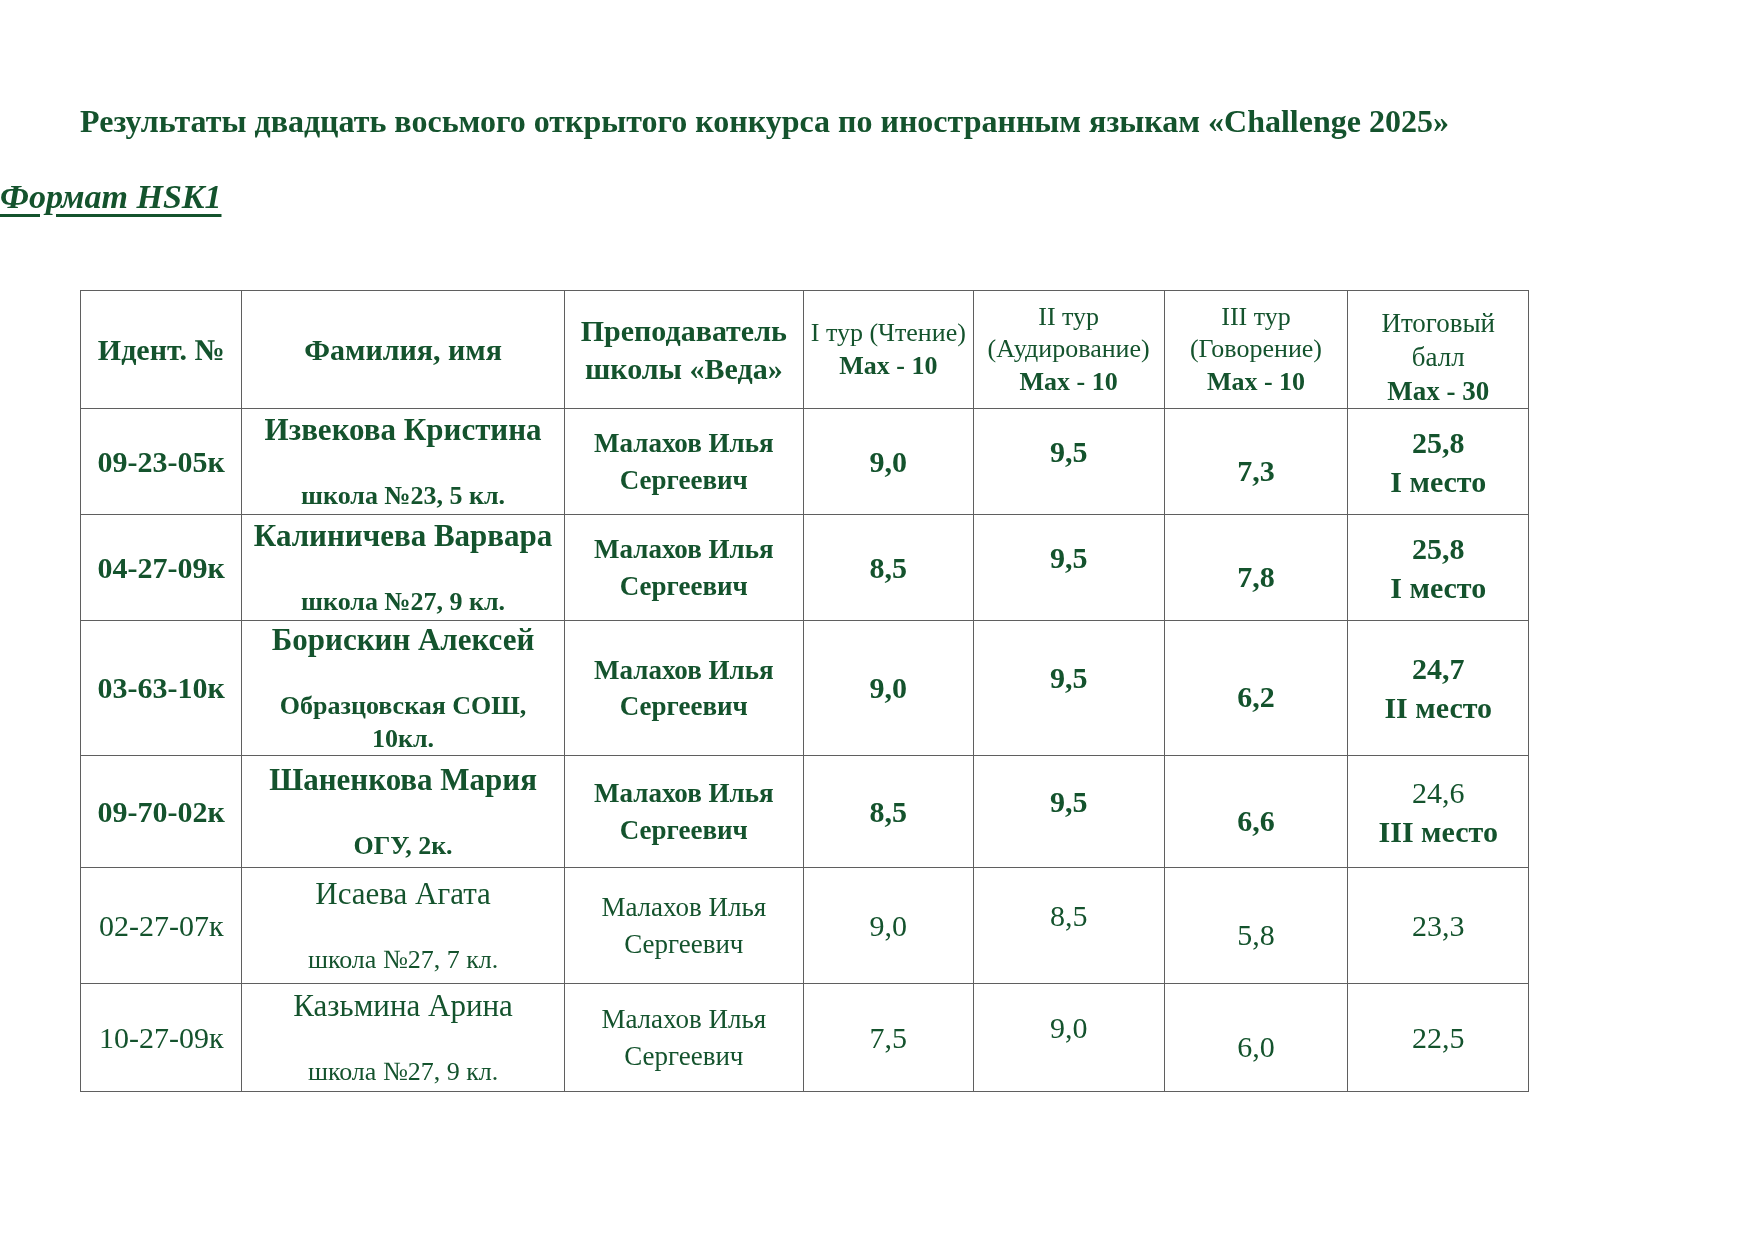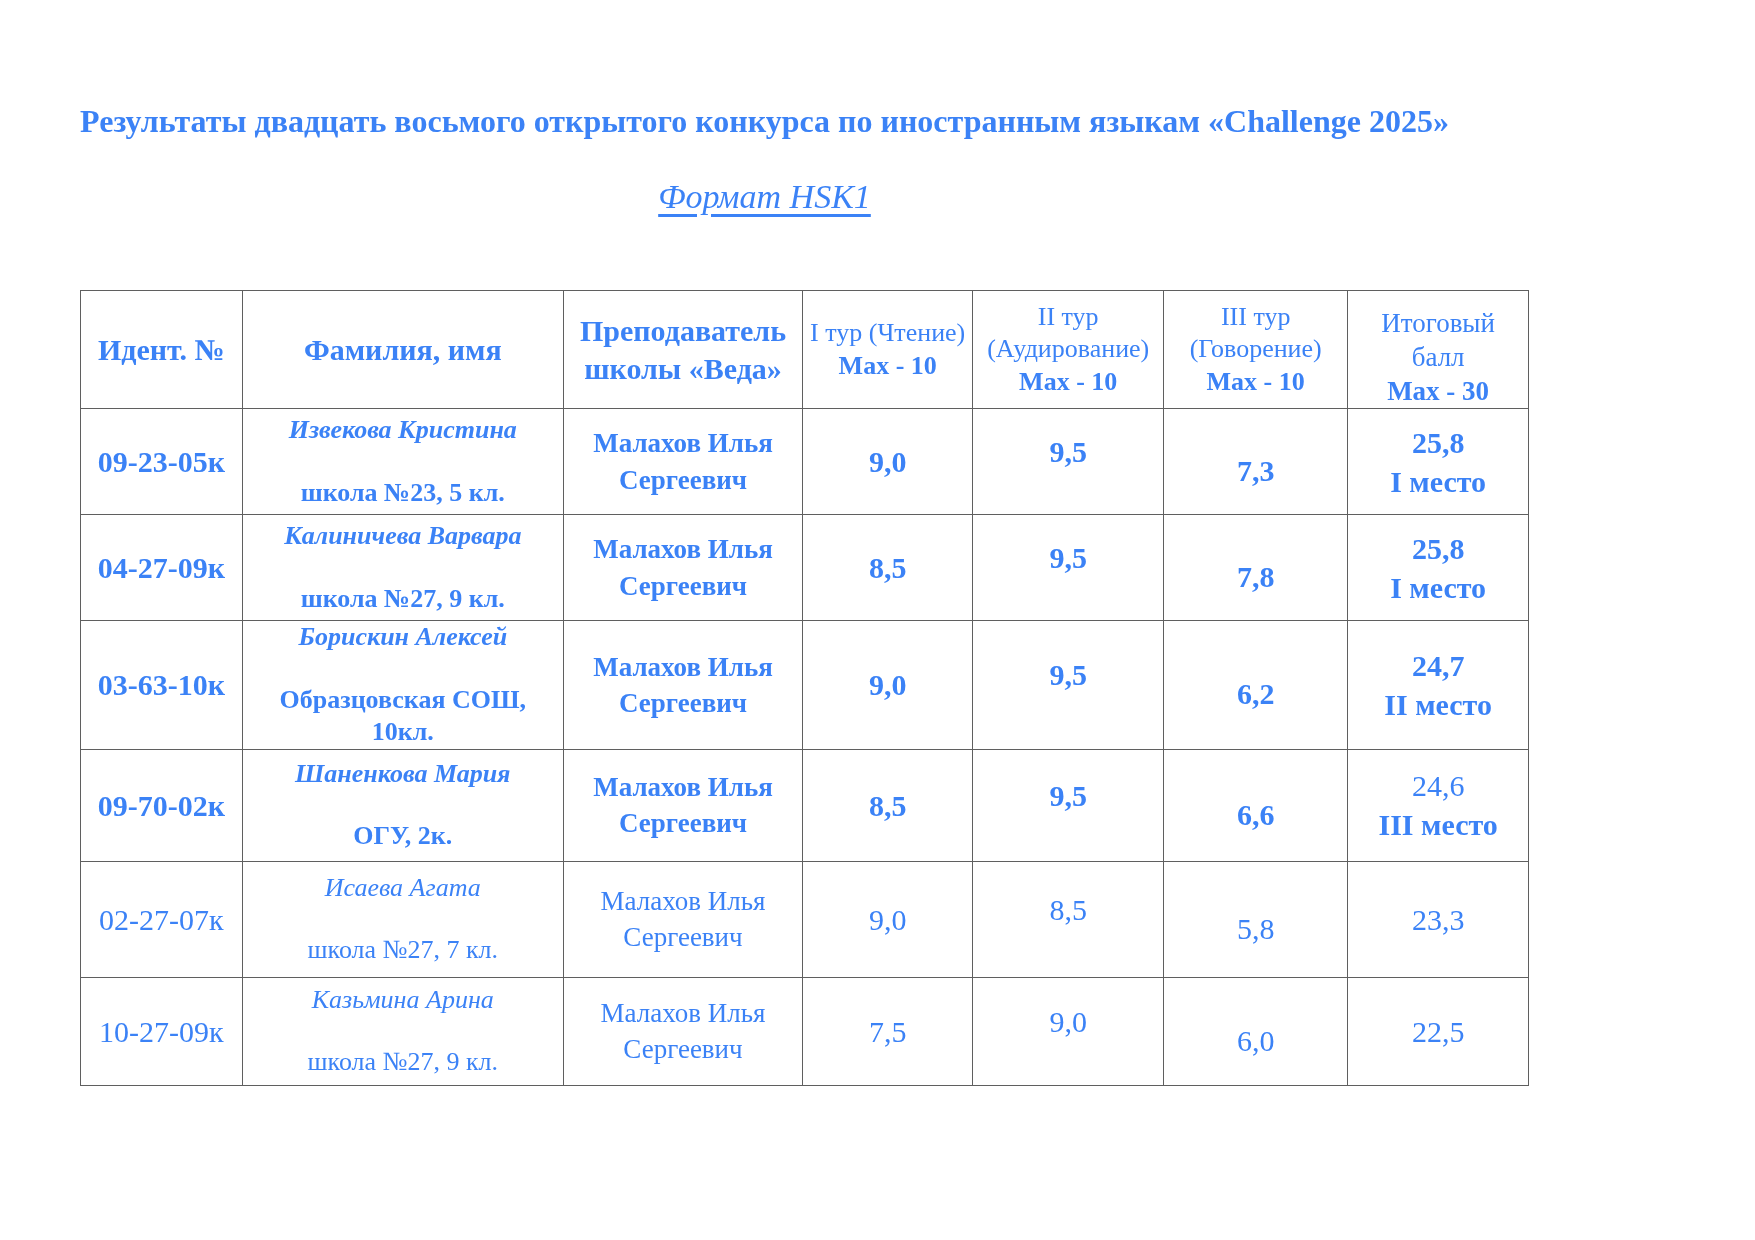--- a/index.html
+++ b/index.html
@@ -1,27 +1,27 @@
 <!DOCTYPE html>
 <html><head>
 <meta charset="utf-8">
 <style>
   html,body { margin:0; padding:0; background:#ffffff; }
   .page {
     position:relative; width:1529px; height:1240px; background:#ffffff;
-    font-family:"Liberation Serif","DejaVu Serif",serif; color:#3b82f6;
+    font-family:"Liberation Serif","DejaVu Serif",serif; color:#14532d;
     overflow:hidden;
   }
   .title {
     position:absolute; top:102px; left:0; width:100%;
     text-align:center; font-weight:bold; font-size:32px; line-height:1.2;
   }
   .subtitle {
     position:absolute; top:178px; left:0; width:100%;
-    text-align:center; font-weight:normal; font-style:italic; font-size:34px;
+    text-align:left; font-weight:bold; font-style:italic; font-size:34px;
     text-decoration:underline; text-underline-offset:6px;
   }
   table.results {
     position:absolute; top:290px; left:80px;
     border-collapse:collapse; table-layout:fixed;
   }
   table.results td, table.results th {
     border:1px solid #5f5f5f; padding:0 4px;
     vertical-align:middle; text-align:center; font-weight:normal;
   }
@@ -33,21 +33,21 @@
 
   .h-main { font-weight:bold; font-size:30px; line-height:1.25; }
   .h-tour { font-size:26px; line-height:1.25; }
   .h-total { font-size:27px; line-height:1.25;margin-top:16px; }
   .h-max { font-weight:bold; }
 
   .bold-row .cell { font-weight:bold; }
   .cell { line-height:1.25; }
   .id-cell { font-size:30px; }
   .name-cell { display:flex; flex-direction:column; gap:30px; align-items:center; }
-  .pname { font-size:26px;font-style:italic; }
+  .pname { font-size:31px; }
   .pschool { font-size:26px; }
   .teacher-cell { font-size:27px; line-height:1.35; padding:0 18px; }
   .score { font-size:30px; }
   .t2 { position:relative; top:-10px; }
   .t3 { position:relative; top:9px; }
   .total-cell { font-size:30px; line-height:1.3; }
   .tv-normal { font-weight:normal !important;text-align:center; }
 </style>
 </head>
 <body>

